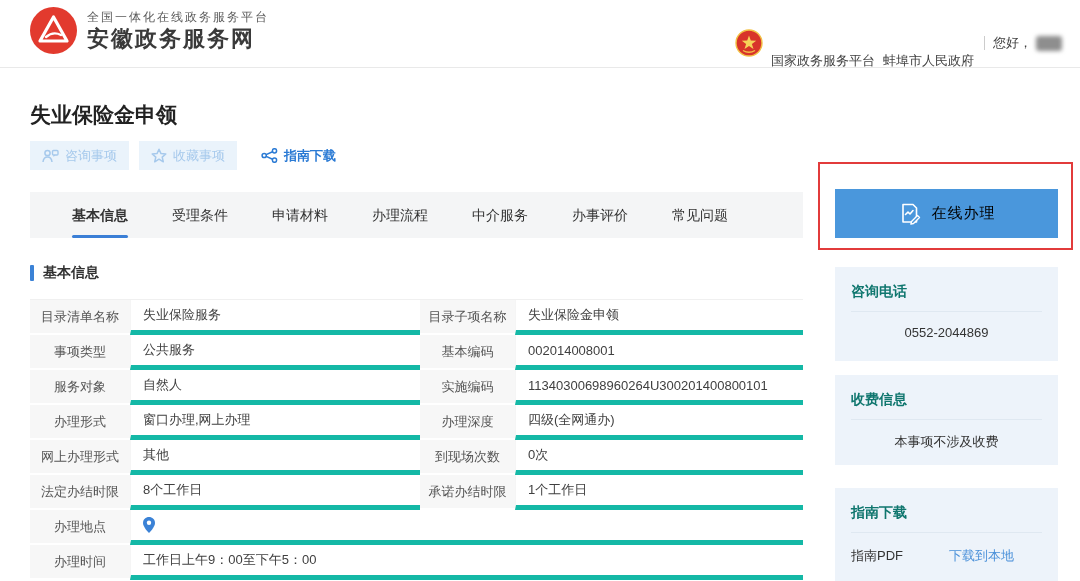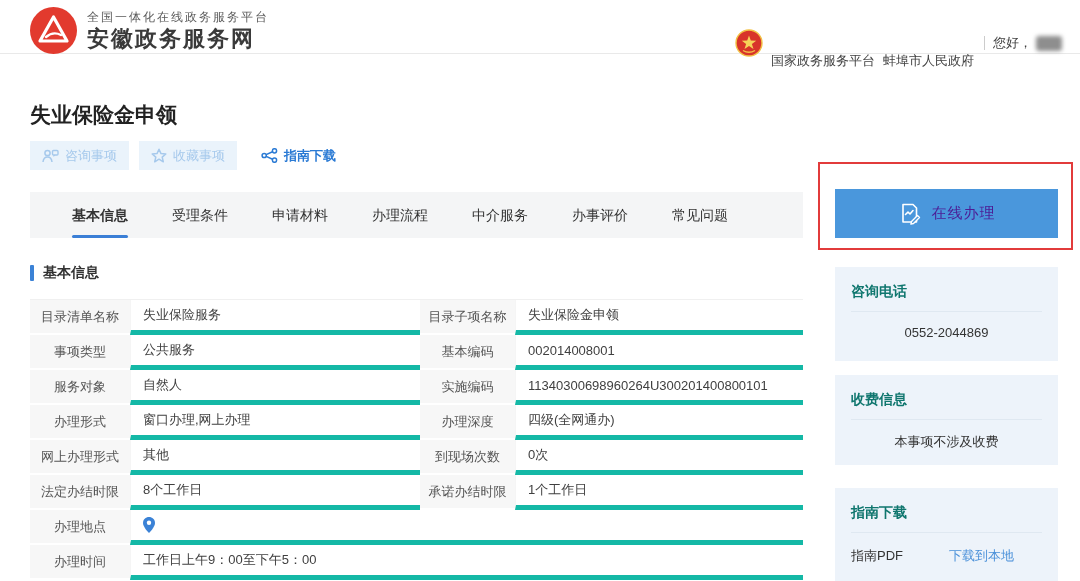--- a/index.html
+++ b/index.html
@@ -1,21 +1,21 @@
 <!DOCTYPE html>
 <html><head>
 <meta charset="utf-8">
 <style>
   * { margin:0; padding:0; box-sizing:border-box; }
   html,body { background:#fff; }
   body { font-family:"Liberation Sans","DejaVu Sans",sans-serif; }
   .app { position:relative; width:1080px; height:581px; background:#fff; overflow:hidden; }
 
   
-  .topbar { position:absolute; left:0; top:0; width:1080px; height:54px; background:#fff; border-bottom:1px solid #e9e9e9; }
+  .topbar { position:absolute; left:0; top:0; width:1080px; height:68px; background:#fff; border-bottom:1px solid #e9e9e9; }
   .brand { position:absolute; left:30px; top:7px; display:flex; align-items:center; cursor:pointer; }
   .logo-svg { width:47px; height:47px; display:block; }
   .brand-text { margin-left:10px; }
   .tagline { font-size:12px; color:#5a5a5a; letter-spacing:2px; line-height:16px; }
   .sitename { font-size:22px; color:#3a3a3a; font-weight:700; letter-spacing:2px; line-height:28px; }
   .userbar { position:absolute; right:18px; top:16px; display:flex; align-items:center; font-size:13px; color:#3f3f3f; }
   .emblem-svg { width:28px; height:28px; margin-right:8px; }
   .userbar .lnk { margin-right:8px; cursor:pointer;margin-top:36px; }
   .userbar .sep { width:1px; height:14px; background:#ccc; margin:0 8px 0 2px; }
   .blur-name { display:inline-block; width:26px; height:15px; margin-left:4px; background:#8e8e8e; border-radius:3px; filter:blur(2px); cursor:pointer; }
@@ -43,21 +43,21 @@
   
   .info-table { position:absolute; left:30px; top:299px; width:773px; border-top:1px solid #f0f0f0; }
   .trow { display:grid; grid-template-columns:100px 290px 95px 288px; height:35px; }
   .trow.span { grid-template-columns:100px 673px; }
   .tlabel { background:#f7f7f7; border-bottom:2px solid #fff; display:flex; align-items:center; justify-content:center; font-size:13px; color:#555; }
   .tvalue { border-bottom:5px solid #14b8a6; border-left:1px solid #f5f5f5; display:flex; align-items:center; padding:0 12px; font-size:13px; color:#404040; white-space:nowrap; overflow:hidden; }
   .pin { margin-right:7px; flex:none; }
 
   
   .red-box { position:absolute; left:818px; top:162px; width:255px; height:88px; border:2px solid #e23b3b; pointer-events:none; }
-  .online-btn { position:absolute; left:835px; top:189px; width:223px; height:49px; background:#4a97dc; border:none; color:#4c1d95; font-size:15px; display:flex; align-items:center; justify-content:center; cursor:pointer; font-family:inherit; letter-spacing:1px; }
+  .online-btn { position:absolute; left:835px; top:189px; width:223px; height:49px; background:#4a97dc; border:none; color:#000000; font-size:15px; display:flex; align-items:center; justify-content:center; cursor:pointer; font-family:inherit; letter-spacing:1px; }
   .online-btn svg { margin-right:10px; }
   .card { position:absolute; left:835px; width:223px; background:#edf3fa; padding:0 16px; }
   .card-title { font-size:14px; font-weight:700; color:#0f766e; padding-top:16px; padding-bottom:10px; border-bottom:1px solid #dfe8f1; }
   .card-body { text-align:center; font-size:13px; color:#333; padding-top:13px; }
   .card1 { top:267px; height:94px; }
   .card2 { top:375px; height:90px; }
   .card3 { top:488px; height:100px; }
   .card-row { display:flex; align-items:center; padding-top:14px; font-size:13px; color:#333; }
   .card-row .dl { color:#4a90d9; margin-left:46px; cursor:pointer; text-decoration:none; }
 </style>

